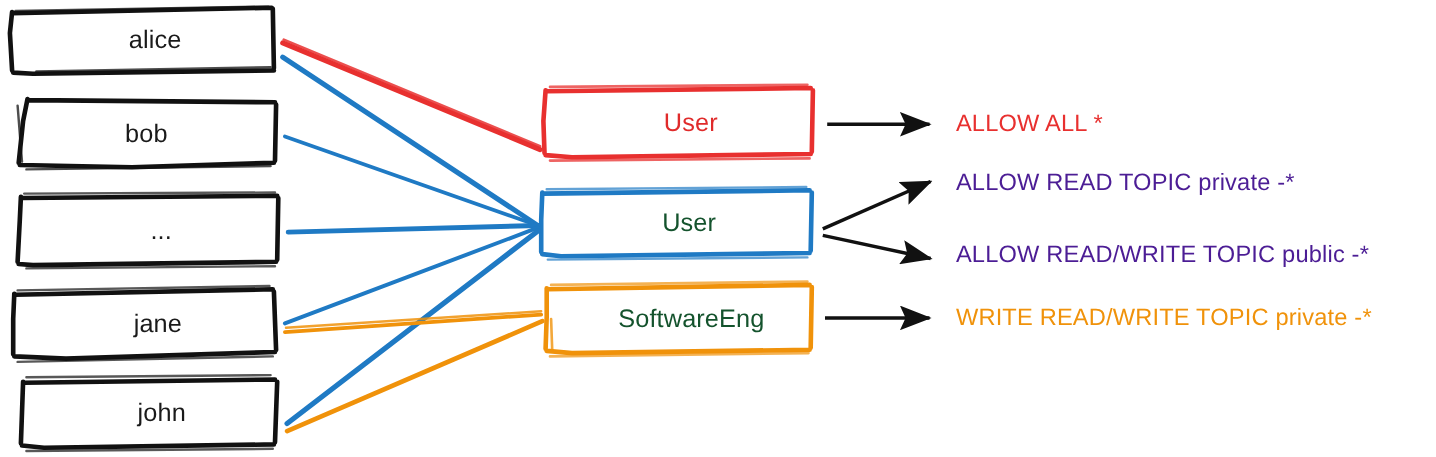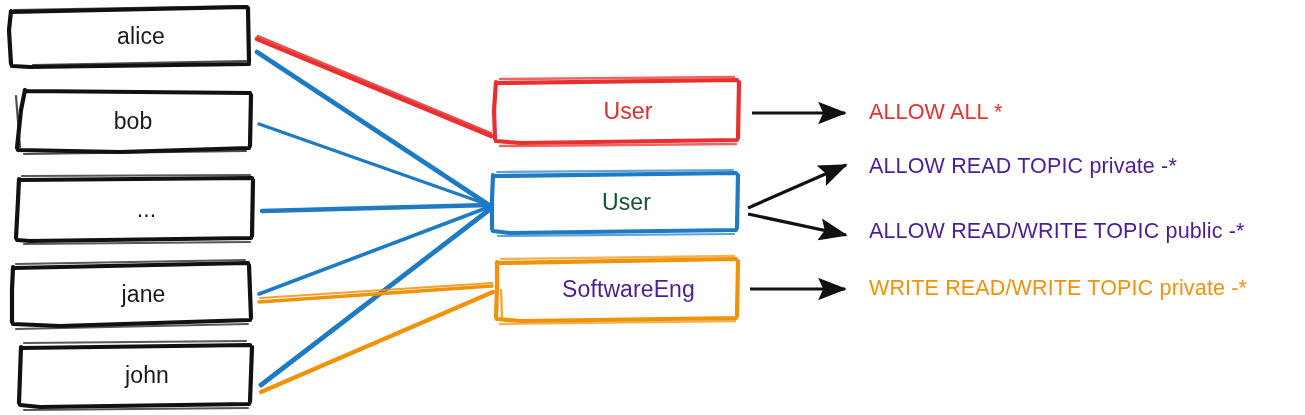--- a/index.html
+++ b/index.html
@@ -39,21 +39,21 @@
     align-items: center;
     justify-content: center;
     font-size: 23px;
     letter-spacing: 0.1px;
     white-space: nowrap;
     pointer-events: none;
   }
   .user-label { color: #1a1a1a; }
   .role-label-admin { color: #e02b2b; }
   .role-label-user  { color: #14532d; }
-  .role-label-seng  { color: #4c1d95; }
+  .role-label-seng  { color: #14532d; }
 
   .perm {
     position: absolute;
     font-size: 21.5px;
     white-space: nowrap;
     letter-spacing: 0.15px;
   }
   .perm-red    { color: #e8302f; text-align: right; }
   .perm-blue   { color: #4c1d95; }
   .perm-orange { color: #f0920a; }

